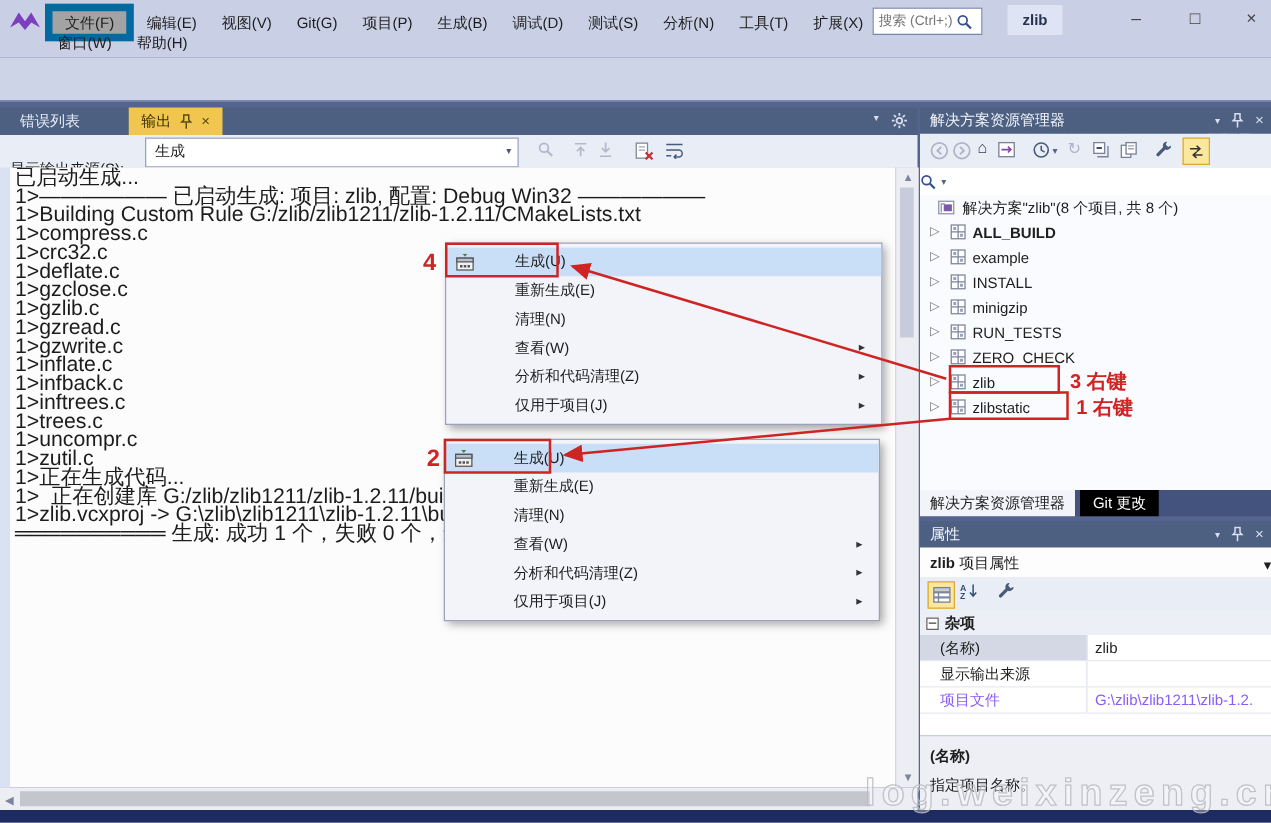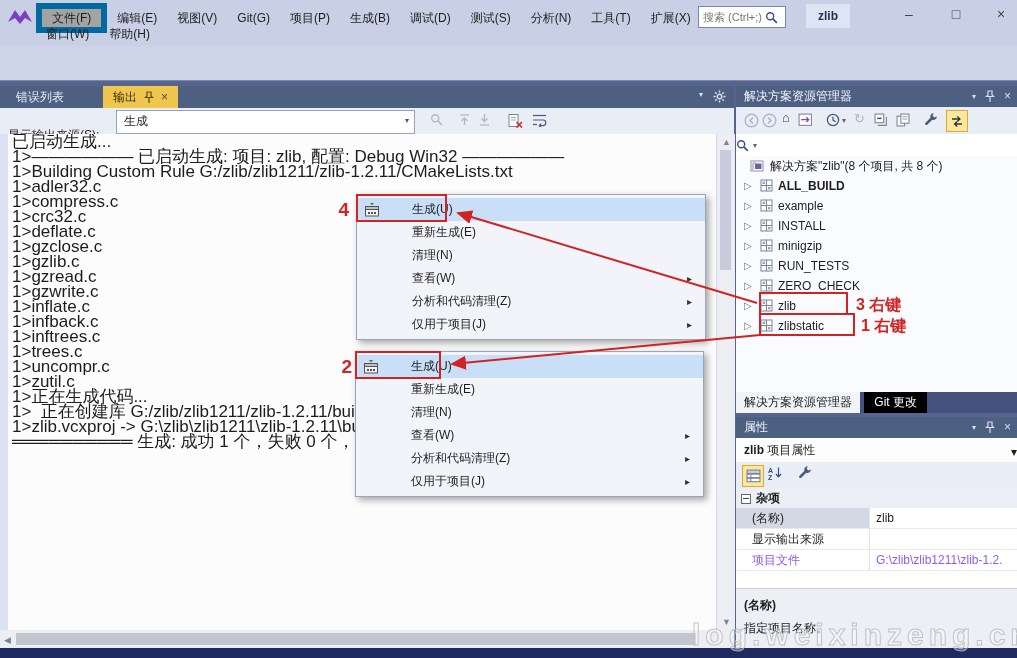--- a/index.html
+++ b/index.html
@@ -316,21 +316,20 @@
         <line x1="1" y1="2.5" x2="14" y2="2.5" stroke="#4A5A7A" stroke-width="1.2"></line>
         <path d="M1 7 h10 a2.8 2.8 0 0 1 0 5.6 h-4 m0 0 l2.2-1.9 m-2.2 1.9 l2.2 1.9" fill="none" stroke="#4A5A7A" stroke-width="1.2"></path>
         <line x1="1" y1="11.5" x2="5" y2="11.5" stroke="#4A5A7A" stroke-width="1.2"></line>
       </svg>
     </span>
 </div>
 <div id="ow-content">
     <div class="ow-line">已启动生成...</div>
     <div class="ow-line">1&gt;—————— 已启动生成: 项目: zlib, 配置: Debug Win32 ——————</div>
     <div class="ow-line">1&gt;Building Custom Rule G:/zlib/zlib1211/zlib-1.2.11/CMakeLists.txt</div>
-    <div class="ow-line">1&gt;adler32.c</div>
     <div class="ow-line">1&gt;compress.c</div>
     <div class="ow-line">1&gt;crc32.c</div>
     <div class="ow-line">1&gt;deflate.c</div>
     <div class="ow-line">1&gt;gzclose.c</div>
     <div class="ow-line">1&gt;gzlib.c</div>
     <div class="ow-line">1&gt;gzread.c</div>
     <div class="ow-line">1&gt;gzwrite.c</div>
     <div class="ow-line">1&gt;inflate.c</div>
     <div class="ow-line">1&gt;infback.c</div>
     <div class="ow-line">1&gt;inftrees.c</div>

